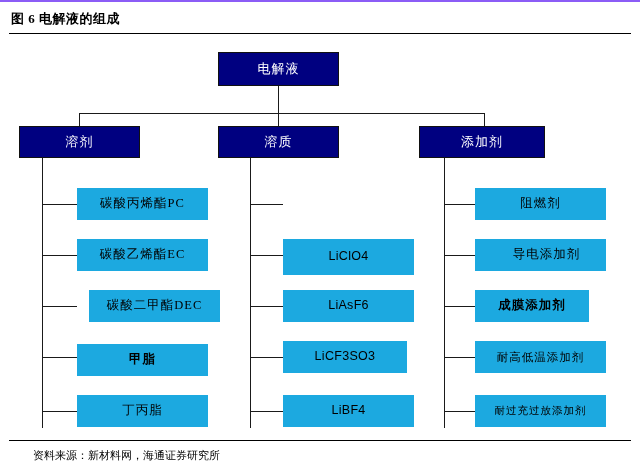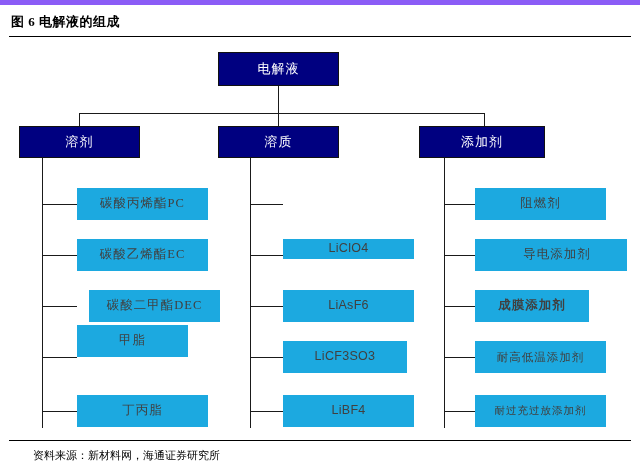--- a/index.html
+++ b/index.html
@@ -16,21 +16,21 @@
     position: relative;
   }
 
   
   #figure-header {
     position: absolute;
     left: 0;
     top: 0;
     width: 640px;
     height: 32px;
-    border-top: 5px solid #8b5cf6;
+    border-top: 2px solid #8b5cf6;
     box-sizing: border-box;
   }
   #figure-title {
     position: absolute;
     left: 11px;
     top: 8px;
     font-size: 13px;
     font-weight: bold;
     letter-spacing: 0.5px;
     white-space: nowrap;
@@ -69,21 +69,21 @@
     background: #000080;
     border: 1px solid #111111;
     color: #ffffff;
     font-size: 13px;
     font-family: "Liberation Serif", "DejaVu Serif", serif;
     letter-spacing: 1px;
   }
   .node-leaf {
     background: #1CA9E0;
     border: none;
-    color: #404040;
+    color: #000000;
     font-size: 12.5px;
     font-family: "Liberation Sans", "DejaVu Sans", sans-serif;
     letter-spacing: 0.3px;
   }
   .node-leaf.leaf-cn {
     font-family: "Liberation Serif", "DejaVu Serif", serif;
     letter-spacing: 1px;
   }
 
   
@@ -162,35 +162,35 @@
 
   <div class="node node-leaf leaf-cn" style="left:77px; top:156px; width:131px; height:32px;">
     <span>碳酸丙烯酯PC</span>
   </div>
   <div class="node node-leaf leaf-cn" style="left:77px; top:207px; width:131px; height:32px;">
     <span>碳酸乙烯酯EC</span>
   </div>
   <div class="node node-leaf leaf-cn" style="left:77px; top:258px; width:131px; height:32px;margin-left:12px;">
     <span>碳酸二甲酯DEC</span>
   </div>
-  <div class="node node-leaf leaf-cn" style="left:77px; top:293px; width:111px; height:32px;">
+  <div class="node node-leaf leaf-cn" style="left:77px; top:312px; width:131px; height:32px;font-weight:bold;">
     <span>甲脂</span>
   </div>
   <div class="node node-leaf leaf-cn" style="left:77px; top:363px; width:131px; height:32px;">
     <span>丁丙脂</span>
   </div>
 
   <div class="line line-v" style="left:250px; top:126px; width:1px; height:270px;"></div>
   <div class="line line-h" style="left:250px; top:172px; width:33px; height:1px;"></div>
   <div class="line line-h" style="left:250px; top:223px; width:33px; height:1px;"></div>
   <div class="line line-h" style="left:250px; top:274px; width:33px; height:1px;"></div>
   <div class="line line-h" style="left:250px; top:325px; width:33px; height:1px;"></div>
   <div class="line line-h" style="left:250px; top:379px; width:33px; height:1px;"></div>
 
-  <div class="node node-leaf" style="left:283px; top:207px; width:131px; height:20px;">
+  <div class="node node-leaf" style="left:283px; top:207px; width:131px; height:36px;">
     <span>LiClO4</span>
   </div>
   <div class="node node-leaf" style="left:283px; top:258px; width:131px; height:32px;">
     <span>LiAsF6</span>
   </div>
   <div class="node node-leaf" style="left:283px; top:309px; width:124px; height:32px;">
     <span>LiCF3SO3</span>
   </div>
   <div class="node node-leaf" style="left:283px; top:363px; width:131px; height:32px;">
     <span>LiBF4</span>
@@ -199,21 +199,21 @@
   <div class="line line-v" style="left:444px; top:126px; width:1px; height:270px;"></div>
   <div class="line line-h" style="left:444px; top:172px; width:31px; height:1px;"></div>
   <div class="line line-h" style="left:444px; top:223px; width:31px; height:1px;"></div>
   <div class="line line-h" style="left:444px; top:274px; width:31px; height:1px;"></div>
   <div class="line line-h" style="left:444px; top:325px; width:31px; height:1px;"></div>
   <div class="line line-h" style="left:444px; top:379px; width:31px; height:1px;"></div>
 
   <div class="node node-leaf leaf-cn" style="left:475px; top:156px; width:131px; height:32px;">
     <span>阻燃剂</span>
   </div>
-  <div class="node node-leaf leaf-cn" style="left:475px; top:207px; width:152px; height:32px;padding-left:12px;">
+  <div class="node node-leaf leaf-cn" style="left:475px; top:207px; width:131px; height:32px;padding-left:12px;">
     <span>导电添加剂</span>
   </div>
   <div class="node node-leaf leaf-cn" style="left:475px; top:258px; width:114px; height:32px;font-weight:bold;">
     <span>成膜添加剂</span>
   </div>
   <div class="node node-leaf leaf-cn" style="left:475px; top:309px; width:131px; height:32px; font-size:11.5px;">
     <span>耐高低温添加剂</span>
   </div>
   <div class="node node-leaf leaf-cn" style="left:475px; top:363px; width:131px; height:32px; font-size:10.5px;">
     <span>耐过充过放添加剂</span>

